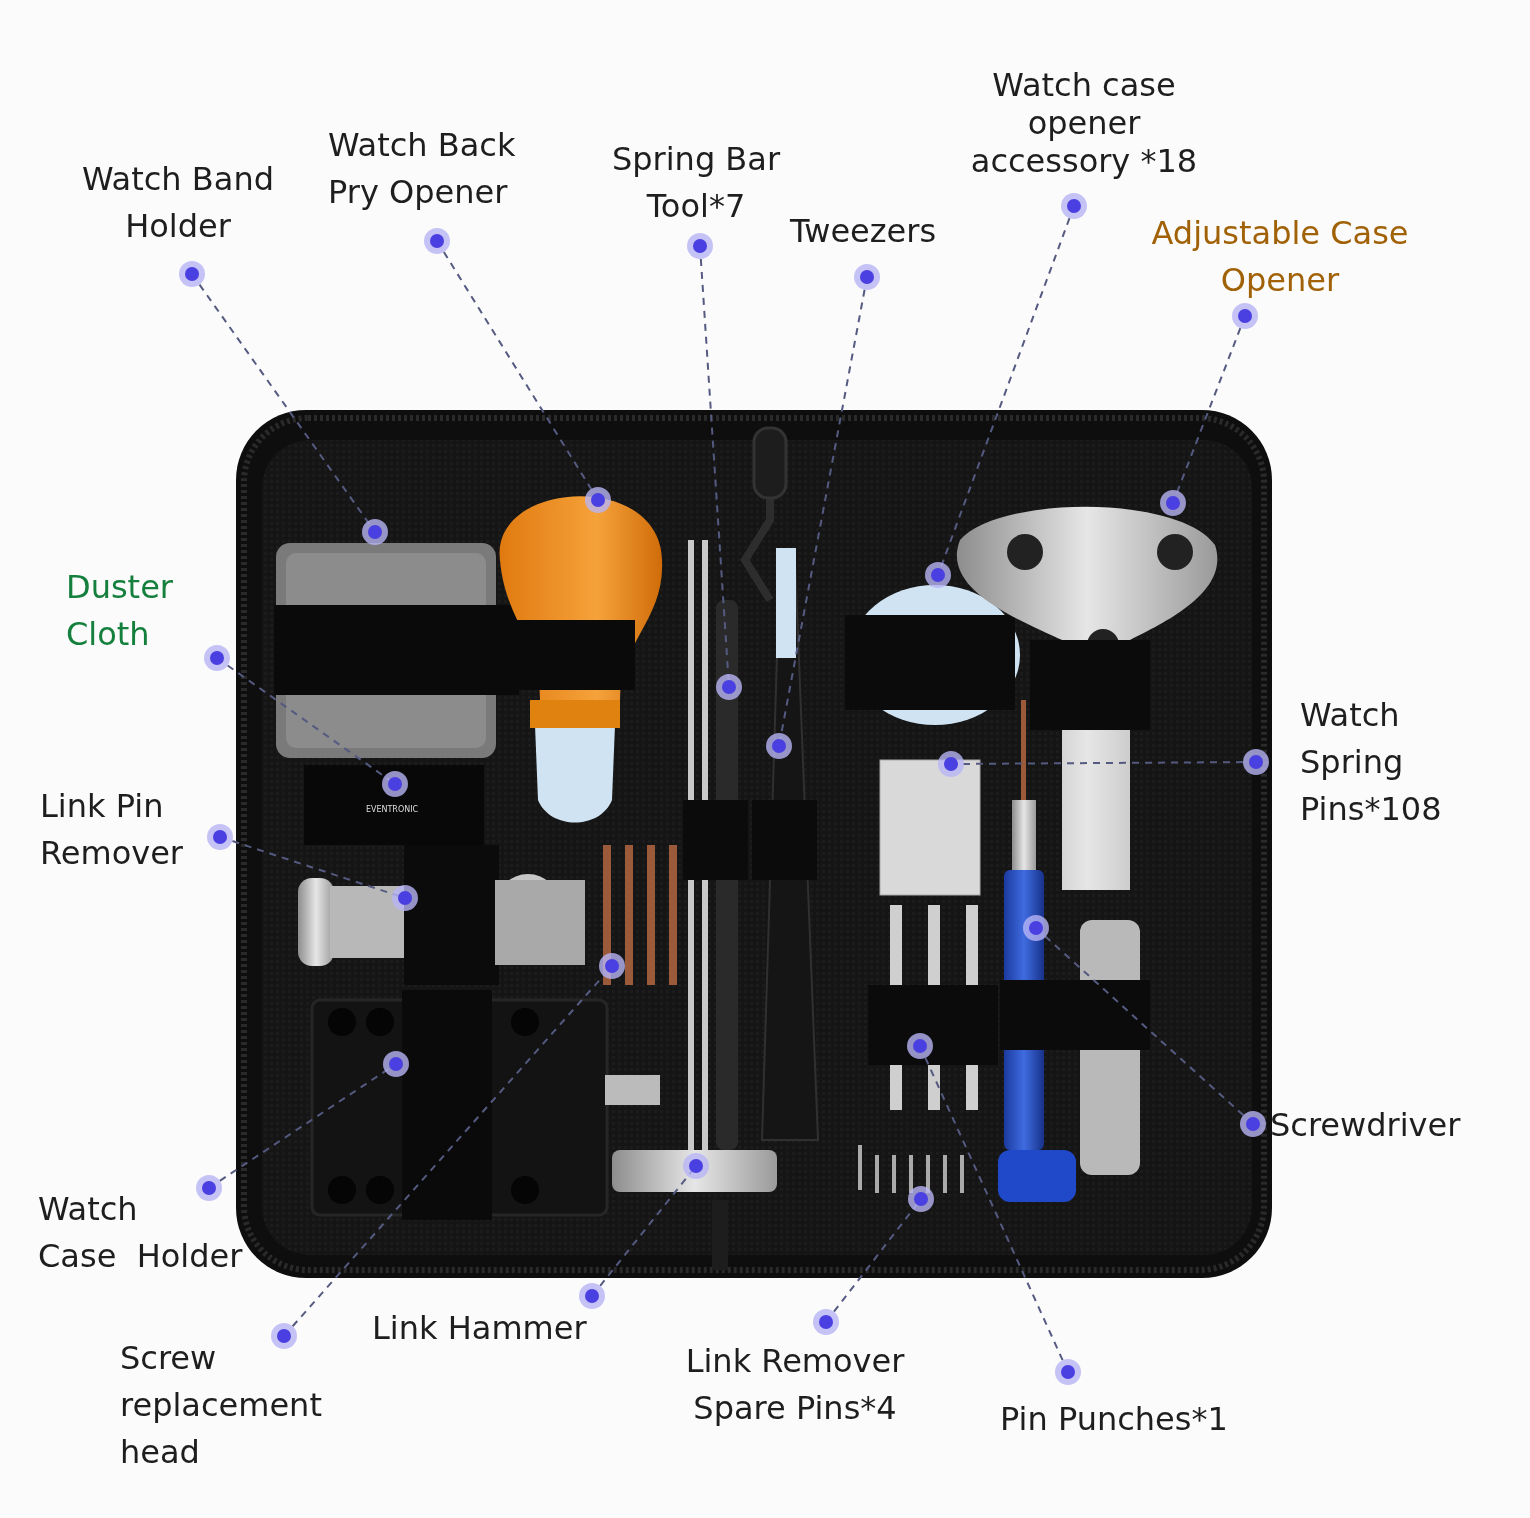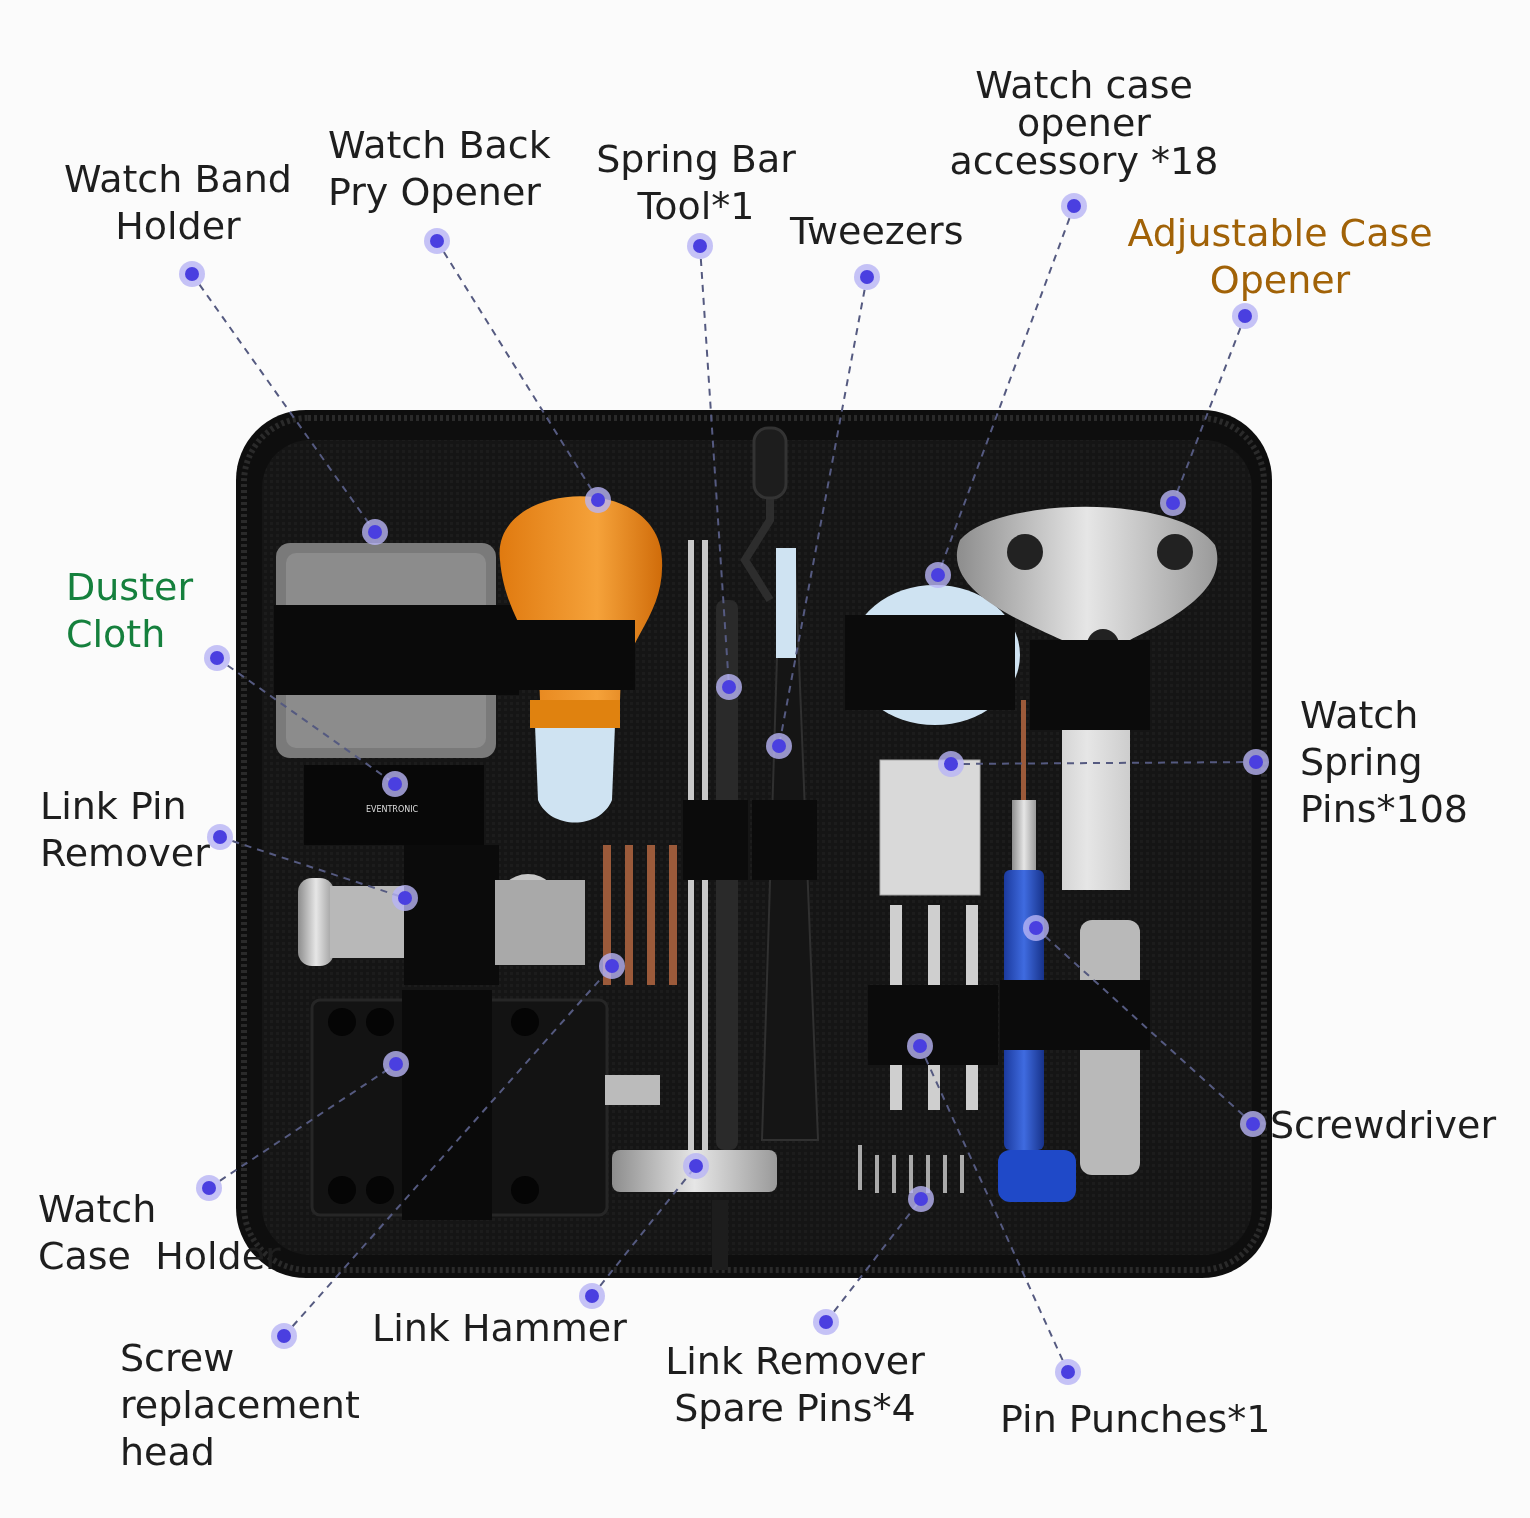--- a/index.html
+++ b/index.html
@@ -1,19 +1,19 @@
 <!DOCTYPE html>
 <html><head>
 <meta charset="utf-8">
 <style>
   html, body { margin:0; padding:0; }
   body { width:1530px; height:1518px; background:#fbfbfb; position:relative; overflow:hidden;
          font-family:"DejaVu Sans", sans-serif; }
   #stage { position:absolute; left:0; top:0; width:1530px; height:1518px; }
-  .label { position:absolute; color:#1e1e1e; font-size:38px; line-height:47px; white-space:pre; }
+  .label { position:absolute; color:#1e1e1e; font-size:32px; line-height:47px; white-space:pre; }
   .label.center { text-align:center; }
   svg { position:absolute; left:0; top:0; }
 </style>
 </head>
 <body>
 
 <div id="stage">
   <svg id="art" width="1530" height="1518" viewBox="0 0 1530 1518">
     <defs>
       <pattern id="weave" width="6" height="6" patternUnits="userSpaceOnUse">
@@ -258,21 +258,21 @@
         </g>
       </g>
   </svg>
 
   <div id="labels">
       <div class="label center" style="left: 58px; top: 156px; width: 240px; color: rgb(30, 30, 30); text-align: center;">Watch Band
 Holder</div>
       <div class="label" style="left: 328px; top: 122px; color: rgb(30, 30, 30);">Watch Back
 Pry Opener</div>
       <div class="label center" style="left: 590px; top: 136px; width: 212px; color: rgb(30, 30, 30);">Spring Bar
-Tool*1</div>
+Tool*7</div>
       <div class="label" style="left: 790px; top: 208px; color: rgb(30, 30, 30);">Tweezers</div>
       <div class="label center" style="left: 946px; top: 66px; width: 276px; line-height: 38px; color: rgb(30, 30, 30);">Watch case
 opener
 accessory *18</div>
       <div class="label center" style="left: 1120px; top: 210px; width: 320px; color: #a16207;">Adjustable Case
 Opener</div>
       <div class="label" style="left: 66px; top: 564px; color: #15803d;">Duster
 Cloth</div>
       <div class="label" style="left: 40px; top: 740px; color: rgb(30, 30, 30); margin-top: 43px;">Link Pin
 Remover</div>

